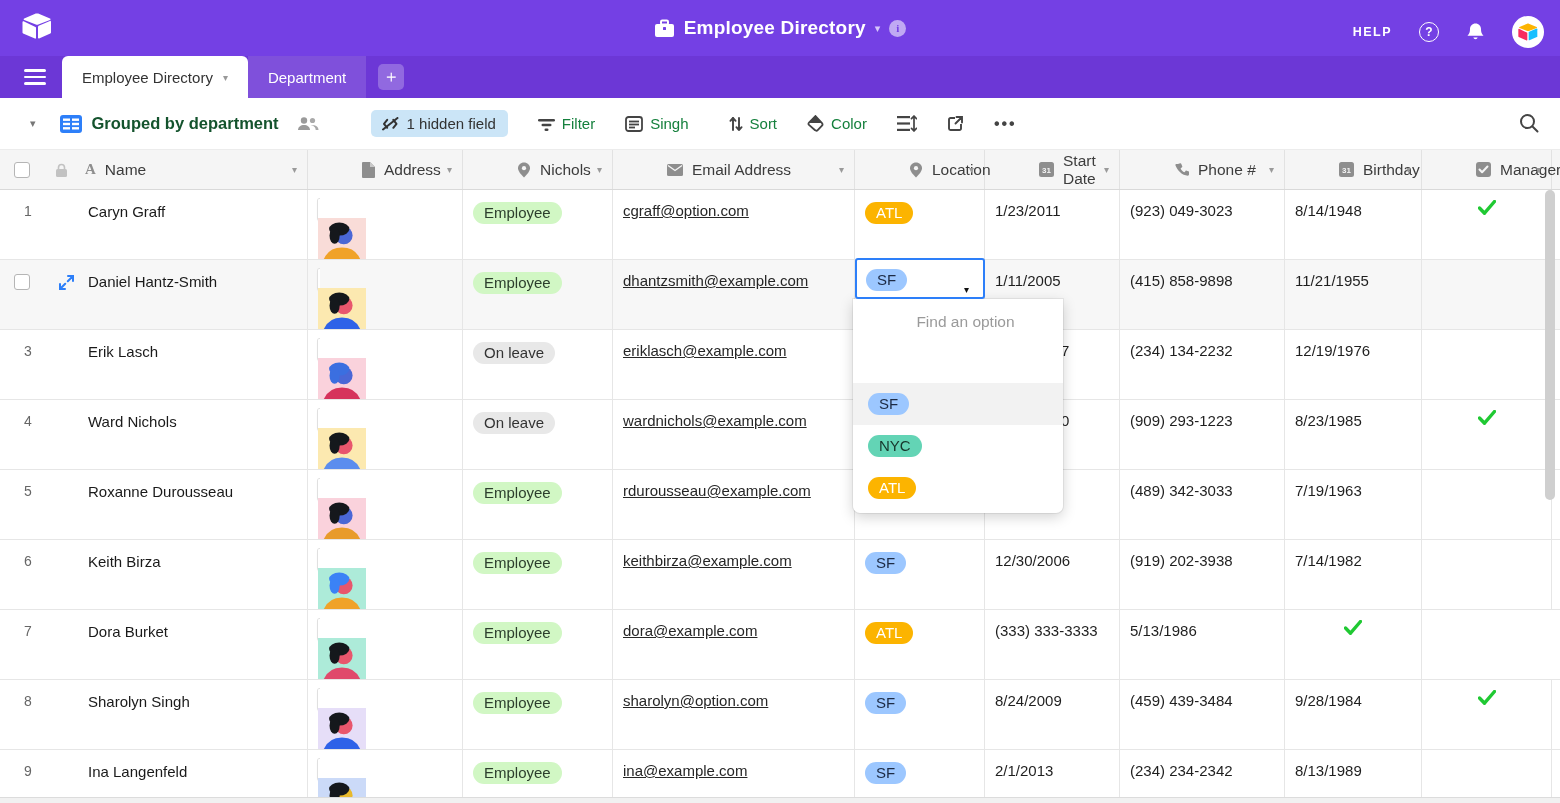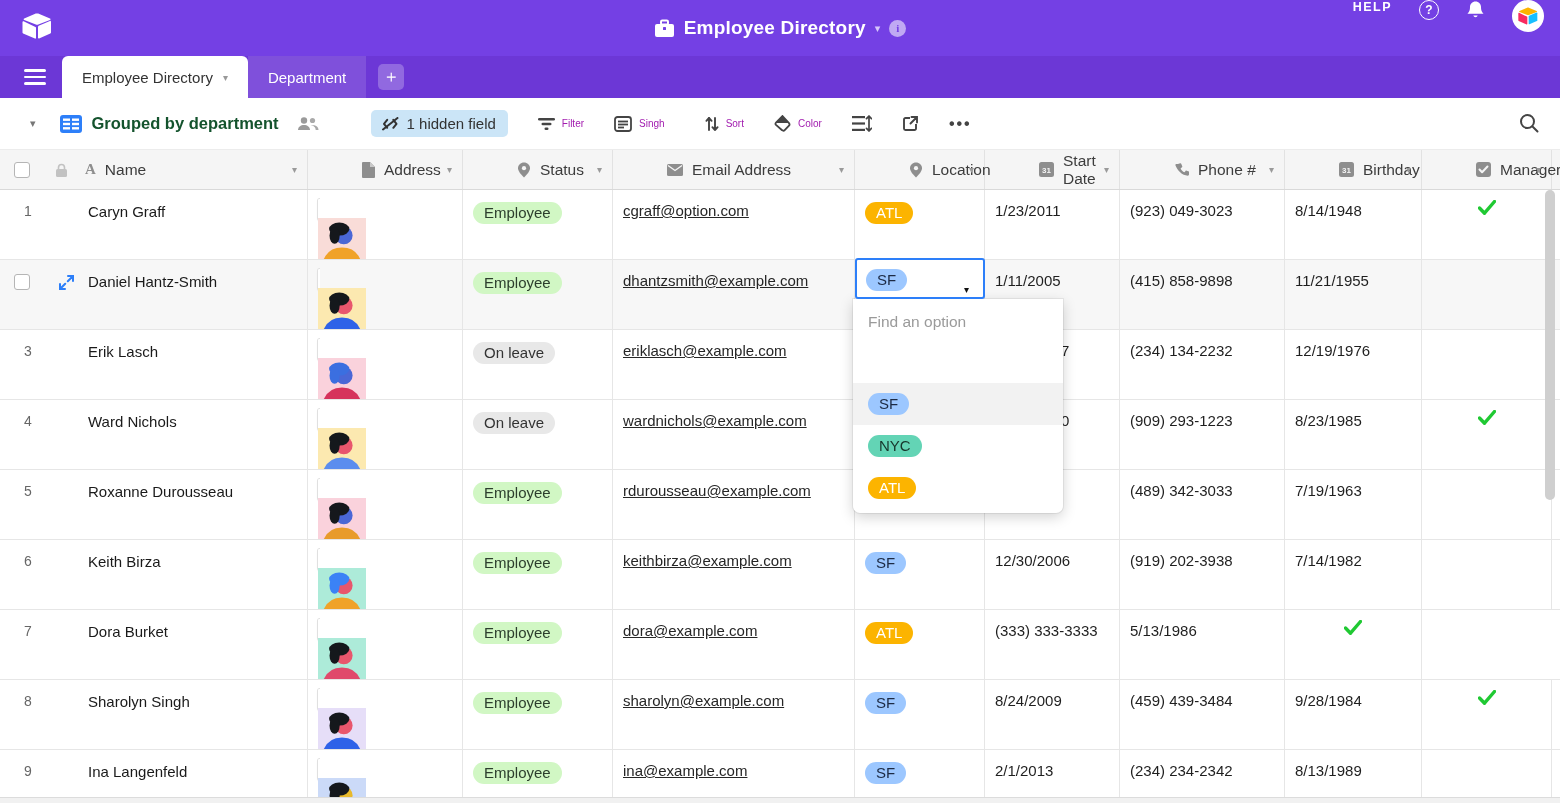--- a/index.html
+++ b/index.html
@@ -7,42 +7,42 @@
   body { font-family:"Liberation Sans", sans-serif; background:#fff; overflow:hidden; }
   #app { position:relative; width:1560px; height:803px; overflow:hidden; background:#fff; }
 
   
   .topbar { position:absolute; left:0; top:0; width:1560px; height:56px; background:#7440E4; display:flex; align-items:center; }
   .logo-wrap { position:absolute; left:22px; top:13px; }
   .title-wrap { position:absolute; left:0; right:0; top:0; height:56px; display:flex; align-items:center; justify-content:center; gap:9px; color:#fff; }
   .title-wrap .app-title { font-size:19px; font-weight:700; letter-spacing:.2px; }
   .title-caret { color:#d6c6fa; font-size:11px; }
   .info-badge { width:17px; height:17px; border-radius:50%; background:rgba(255,255,255,.55); color:#7440E4; font-size:11px; font-weight:700; display:flex; align-items:center; justify-content:center; font-family:"Liberation Serif", serif; }
-  .topbar-right { position:absolute; right:16px; top:0; height:63px; display:flex; align-items:flex-start; gap:27px; color:#fff; }
+  .topbar-right { position:absolute; right:16px; top:0; height:63px; display:flex; align-items:center; gap:27px; color:#fff; }
   .help-label { font-size:12.5px; letter-spacing:1.5px; font-weight:600; }
   .q-circle { width:20px; height:20px; border-radius:50%; border:1.6px solid #fff; display:flex; align-items:center; justify-content:center; font-size:12px; font-weight:700; }
   .avatar { width:32px; height:32px; border-radius:50%; background:#fff; display:flex; align-items:center; justify-content:center; }
 
   
   .tabstrip { position:absolute; left:0; top:56px; width:1560px; height:42px; background:#6C37D6; display:flex; align-items:flex-end; }
   .hamburger { position:absolute; left:24px; top:10px; width:24px; height:22px; display:flex; flex-direction:column; justify-content:center; gap:4px; cursor:pointer; }
   .hamburger span { display:block; width:22px; height:2.5px; background:#fff; border-radius:2px; }
   .tab { height:42px; display:flex; align-items:center; padding:0 20px; font-size:15px; cursor:pointer; }
   .tab.active { background:#fff; color:#333; border-radius:6px 6px 0 0; margin-left:62px; font-weight:500; gap:10px; }
   .tab.active .tab-caret { color:#999; font-size:10px; }
   .tab.inactive { background:rgba(255,255,255,.13); color:#fff; }
   .tab-add { width:26px; height:26px; margin:0 0 8px 12px; border-radius:5px; background:rgba(255,255,255,.25); color:#fff; font-size:17px; line-height:25px; text-align:center; cursor:pointer; }
   .tabstrip-right { position:absolute; right:16px; top:63px; display:flex; align-items:center; gap:14px; color:#fff; }
   .share-pill { background:rgba(255,255,255,.28); border-radius:12px; padding:4px 14px 4px; font-size:12.5px; letter-spacing:1.5px; font-weight:600; cursor:pointer; }
   .blocks-label { font-size:12.5px; letter-spacing:1.5px; font-weight:600; }
   .blocks-group { display:flex; align-items:center; gap:6px; cursor:pointer; }
 
   
   .toolbar { position:absolute; left:0; top:98px; width:1560px; height:52px; background:#fff; border-bottom:1px solid #ececec; display:flex; align-items:center; color:#333; }
-  .tb-item { display:flex; align-items:center; gap:7px; cursor:pointer; font-size:10px; color:#a21caf; }
+  .tb-item { display:flex; align-items:flex-end; gap:7px; cursor:pointer; font-size:15px; color:#15803d; }
   .tb-caret { color:#777; font-size:11px; margin-left:30px; }
   .view-name { font-size:16.5px; font-weight:700; color:#14532d; margin-left:10px; }
   .collab-icon { margin-left:18px; }
   .hidden-pill { margin-left:52px; background:#CBE5F7; border-radius:5px; padding:5px 12px 5px 10px; display:flex; align-items:center; gap:7px; font-size:15px; color:#333; cursor:pointer; }
   .tb-gap { margin-left:30px; }
   .tb-dots { font-size:16px; letter-spacing:2px; color:#444; margin-left:30px; cursor:pointer; font-weight:700; }
   .tb-search { position:absolute; right:20px; top:14px; cursor:pointer; }
 
   
   .grid-header { position:absolute; left:0; top:150px; width:1560px; height:40px; background:#F5F5F5; border-bottom:1px solid #d9d9d9; display:grid; grid-template-columns:308px 155px 150px 242px 130px 135px 165px 137px 130px 1fr; }
@@ -69,21 +69,21 @@
   .headshot { width:52px; height:52px; margin:-3px 0 0 0; border-radius:4px; border:2px solid #fff; box-shadow:0 0 0 1px #e0e0e0, 0 1px 2px rgba(0,0,0,.15); overflow:hidden; }
   .cell-headshot { padding-top:11px; }
   .check-cell { display:flex; justify-content:center; padding-top:10px; }
   .frag { padding-left:76px; }
   .checkbox-sq { width:16px; height:16px; border:1.5px solid #b5b5b5; border-radius:3px; background:#fff; cursor:pointer; }
 
   
   .focus-cell { position:absolute; left:855px; top:258px; width:130px; height:41px; background:#fff; border:2px solid #2D7FF9; border-radius:3px; z-index:30; }
   .focus-cell .pill { position:absolute; left:9px; top:9px; }
   .cell-caret { position:absolute; right:14px; bottom:2px; color:#111; font-size:10px; cursor:pointer; }
-  .dropdown { position:absolute; left:853px; top:299px; width:210px; height:214px; background:#fff; border-radius:0 0 7px 7px; box-shadow:0 0 0 1px rgba(0,0,0,.06), 0 4px 14px rgba(0,0,0,.18); z-index:29; }
+  .dropdown { position:absolute; left:853px; top:299px; width:210px; height:214px; background:#fff; border-radius:0 0 7px 7px; box-shadow:0 0 0 1px rgba(0,0,0,.06), 0 4px 14px rgba(0,0,0,.18); z-index:29;text-align:center; }
   .dd-input { padding:14px 0 0 15px; font-size:15.5px; color:#9a9a9a; }
   .dd-options { position:absolute; left:0; top:84px; width:100%; }
   .dd-option { height:42px; display:flex; align-items:center; padding-left:15px; cursor:pointer; }
   .dd-option.highlight { background:#F2F2F2; }
 
   
   .vscrollbar { position:absolute; right:5px; top:190px; width:10px; height:310px; background:#cfcfcf; border-radius:6px; z-index:40; }
   .bottom-strip { position:absolute; left:0; top:797px; width:1560px; height:6px; background:#F1F1F1; border-top:1px solid #dcdcdc; z-index:41; }
 </style>
 </head>
@@ -269,21 +269,21 @@
         <span>Address</span>
         <span class="h-caret">▾</span>
       </div>
       <div class="hcell">
         <span class="h-icon">
           <svg width="14" height="16" viewBox="0 0 14 16">
             <path d="M7 .5C3.6.5 1 3 1 6.3 1 10.2 7 15.5 7 15.5s6-5.3 6-9.2C13 3 10.4.5 7 .5z" fill="#8e8e8e"></path>
             <circle cx="7" cy="6.2" r="2.1" fill="#f5f5f5"></circle>
           </svg>
         </span>
-        <span>Status</span>
+        <span>Nichols</span>
         <span class="h-caret">▾</span>
       </div>
       <div class="hcell">
         <span class="h-icon">
           <svg width="16" height="12" viewBox="0 0 16 12">
             <rect width="16" height="12" rx="1.5" fill="#8e8e8e"></rect>
             <path d="m1 1.5 7 5 7-5" fill="none" stroke="#f5f5f5" stroke-width="1.4"></path>
           </svg>
         </span>
         <span>Email Address</span>
@@ -525,21 +525,21 @@
           <span class="name-text">Sharolyn Singh</span>
         </div>
         <div class="cell cell-headshot"><span class="headshot"><svg width="48" height="48" viewBox="0 0 52 52" style="display:block">
               <rect width="52" height="52" fill="#E6DEF8"></rect>
               <path d="M4 52 Q8 32 26 32 Q44 32 48 52 Z" fill="#2E62E8"></path>
               <circle cx="28" cy="19" r="9.5" fill="#E8566D"></circle>
               <ellipse cx="23" cy="12" rx="11" ry="7" fill="#15181c"></ellipse>
               <ellipse cx="18" cy="19" rx="5.5" ry="9" fill="#15181c"></ellipse>
             </svg></span></div>
         <div class="cell"><span class="pill" style="background:#D1F7C4;color:#2c3e2d">Employee</span></div>
-        <div class="cell"><span class="email-link">sharolyn@example.com</span></div>
+        <div class="cell"><span class="email-link">sharolyn@option.com</span></div>
         <div class="cell"><span class="pill" style="background:#9CC7FF;color:#1c2a44">SF</span></div>
         <div class="cell">8/24/2009</div>
         <div class="cell">(459) 439-3484</div>
         <div class="cell">9/28/1984</div>
         <div class="cell check-cell">
           <svg width="18" height="15" viewBox="0 0 18 15">
             <path d="m1.5 8 5 5.2L16.5 1.5" fill="none" stroke="#20C933" stroke-width="3.4" stroke-linecap="round" stroke-linejoin="round"></path>
           </svg>
         </div>
         <div class="cell"></div>

